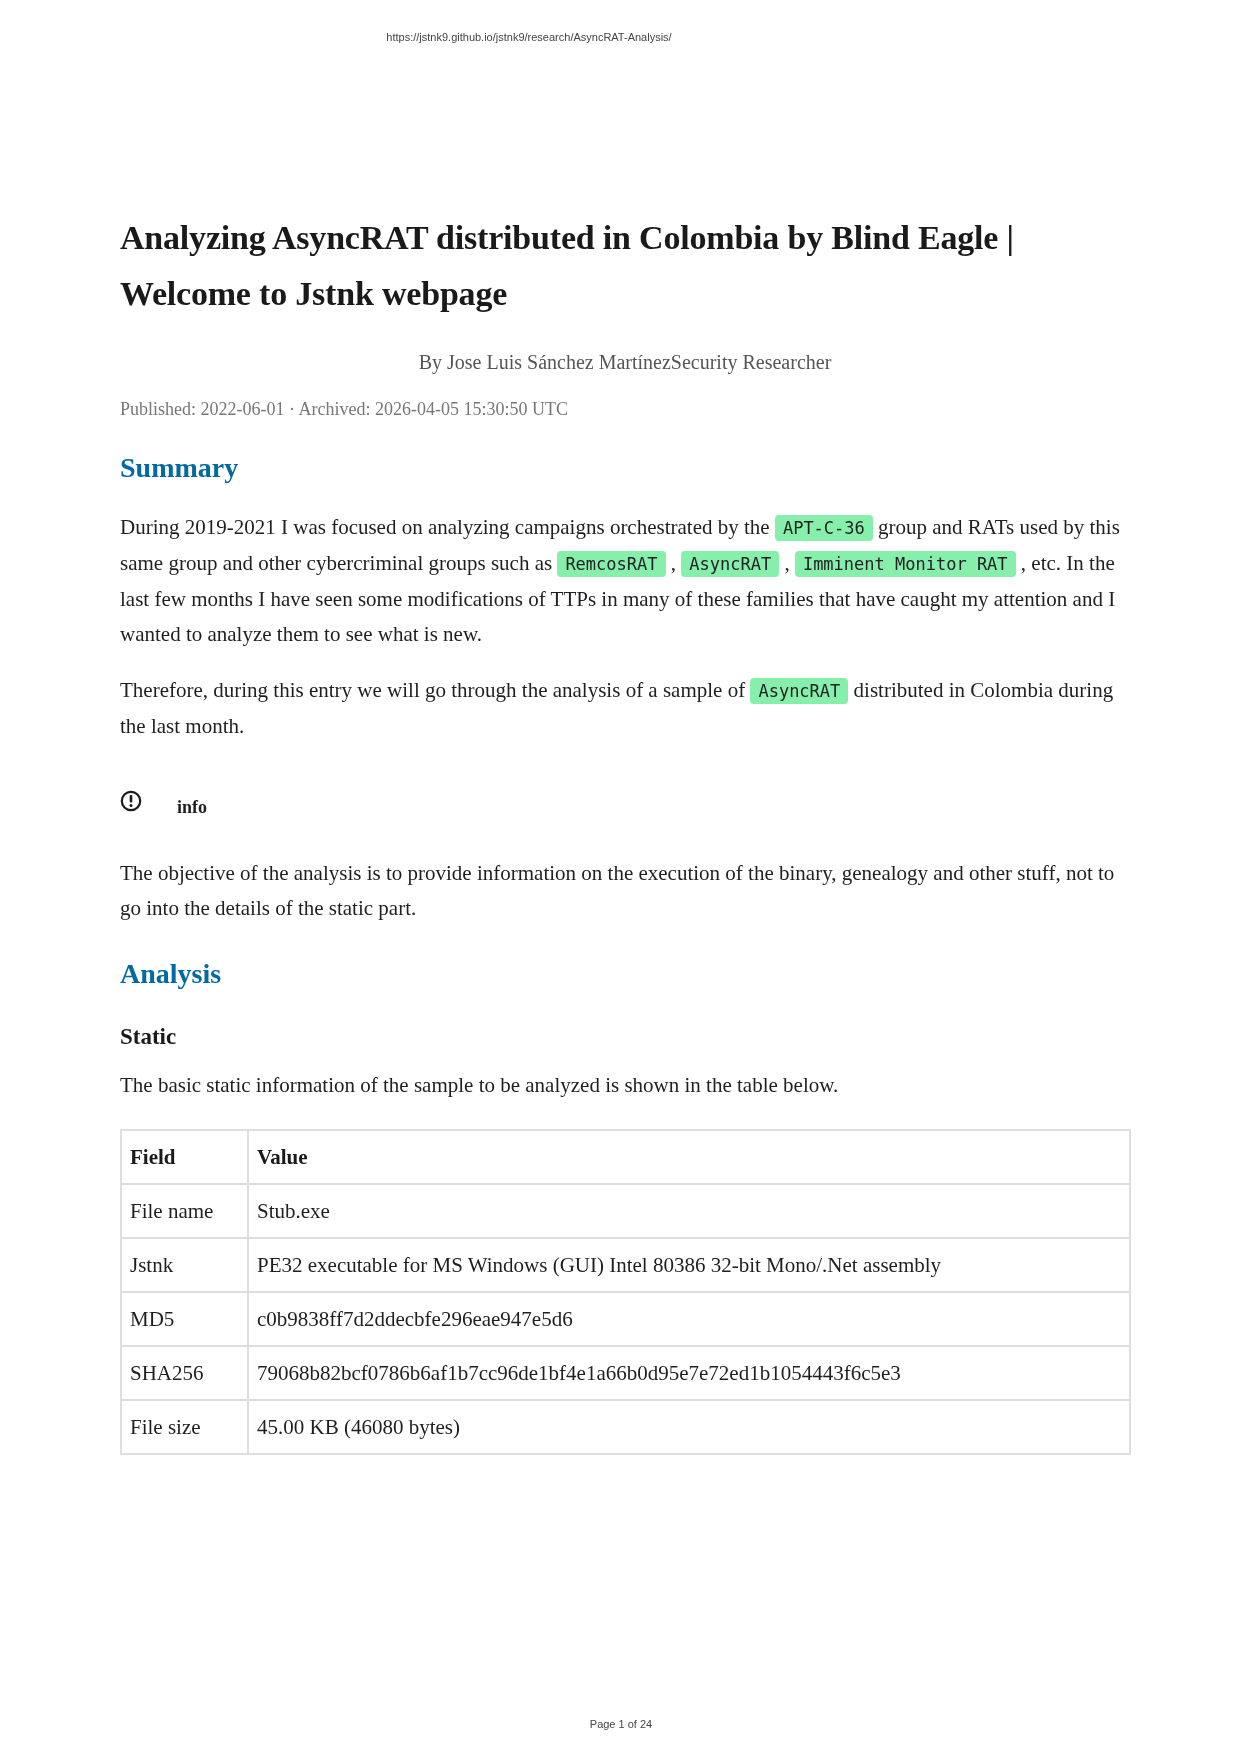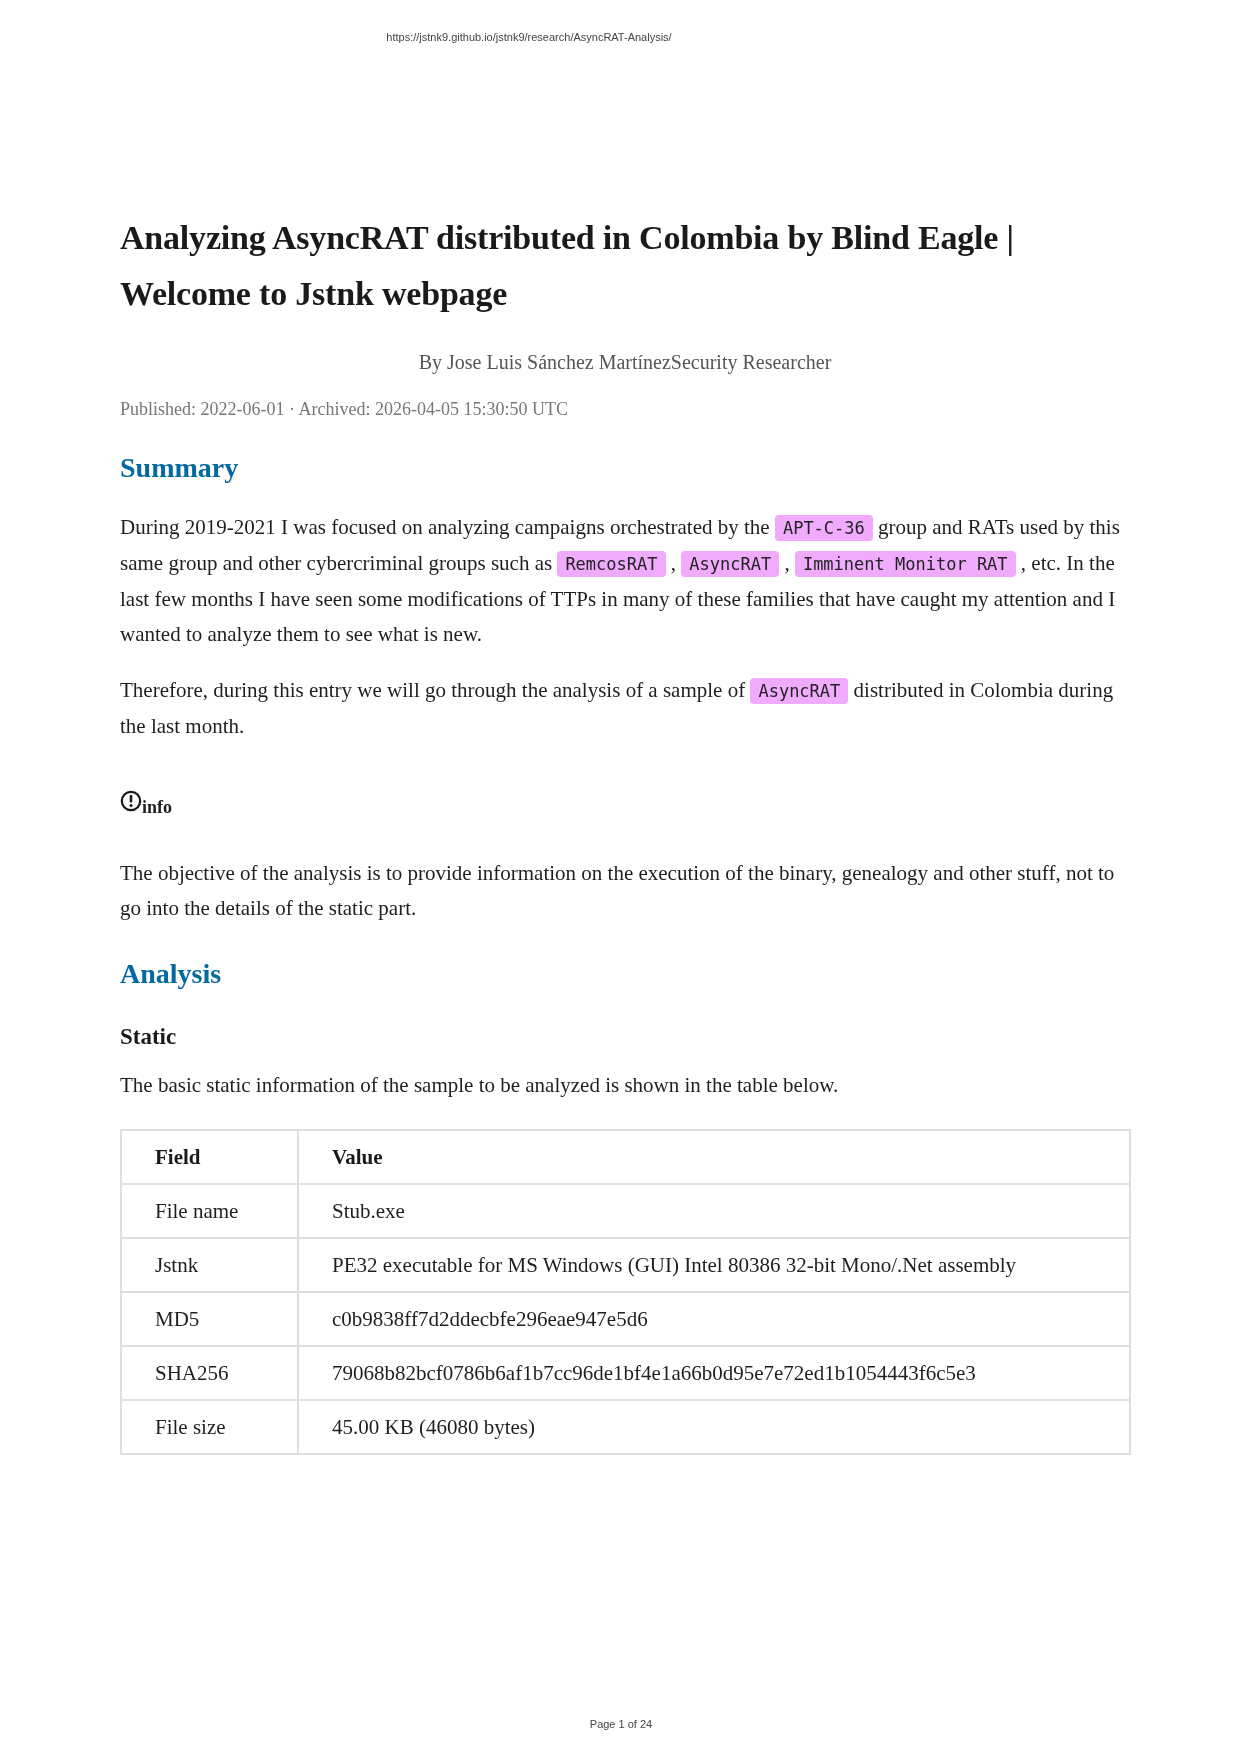--- a/index.html
+++ b/index.html
@@ -76,30 +76,31 @@
       margin: 0;
       font-size: 21px;
       line-height: 35px;
       color: #1f1f1f;
     }
     p.first-after-h2 { margin-top: 24px; }
     p.next { margin-top: 21px; }
     code {
       font-family: "DejaVu Sans Mono", "Liberation Mono", monospace;
       font-size: 17px;
-      background: #f0abfc;
+      background: #86efac;
       border-radius: 4px;
       padding: 3px 8px;
       color: #222;
     }
     .info-callout {
       margin-top: 36px;
       display: flex;
       align-items: flex-end;
       height: 32px;
+      gap: 35px;
     }
     .info-icon {
       width: 22px;
       height: 22px;
       display: inline-block;
     }
     .info-label {
       font-weight: bold;
       font-size: 18px;
       line-height: 18px;
@@ -110,21 +111,21 @@
     p.after-info { margin-top: 44px; }
     table.static-table {
       margin-top: 26px;
       border-collapse: collapse;
       width: 1011px;
       font-size: 21px;
     }
     table.static-table th, table.static-table td {
       border: 2px solid #dedede;
       text-align: left;
-      padding: 0 33px;
+      padding: 0 8px;
       height: 52px;
       vertical-align: middle;
     }
     table.static-table th { font-weight: bold; color: #1a1a1a; }
     table.static-table td { color: #1f1f1f; }
     table.static-table .col-field { width: 109px; }
   </style>
 </head>
 <body>
 

